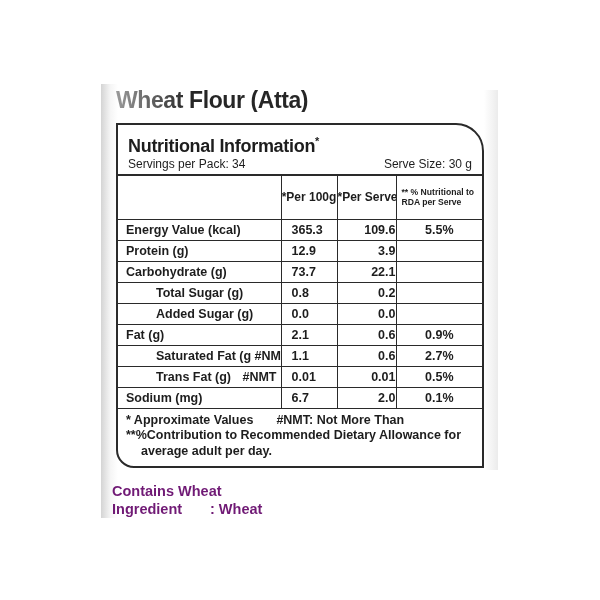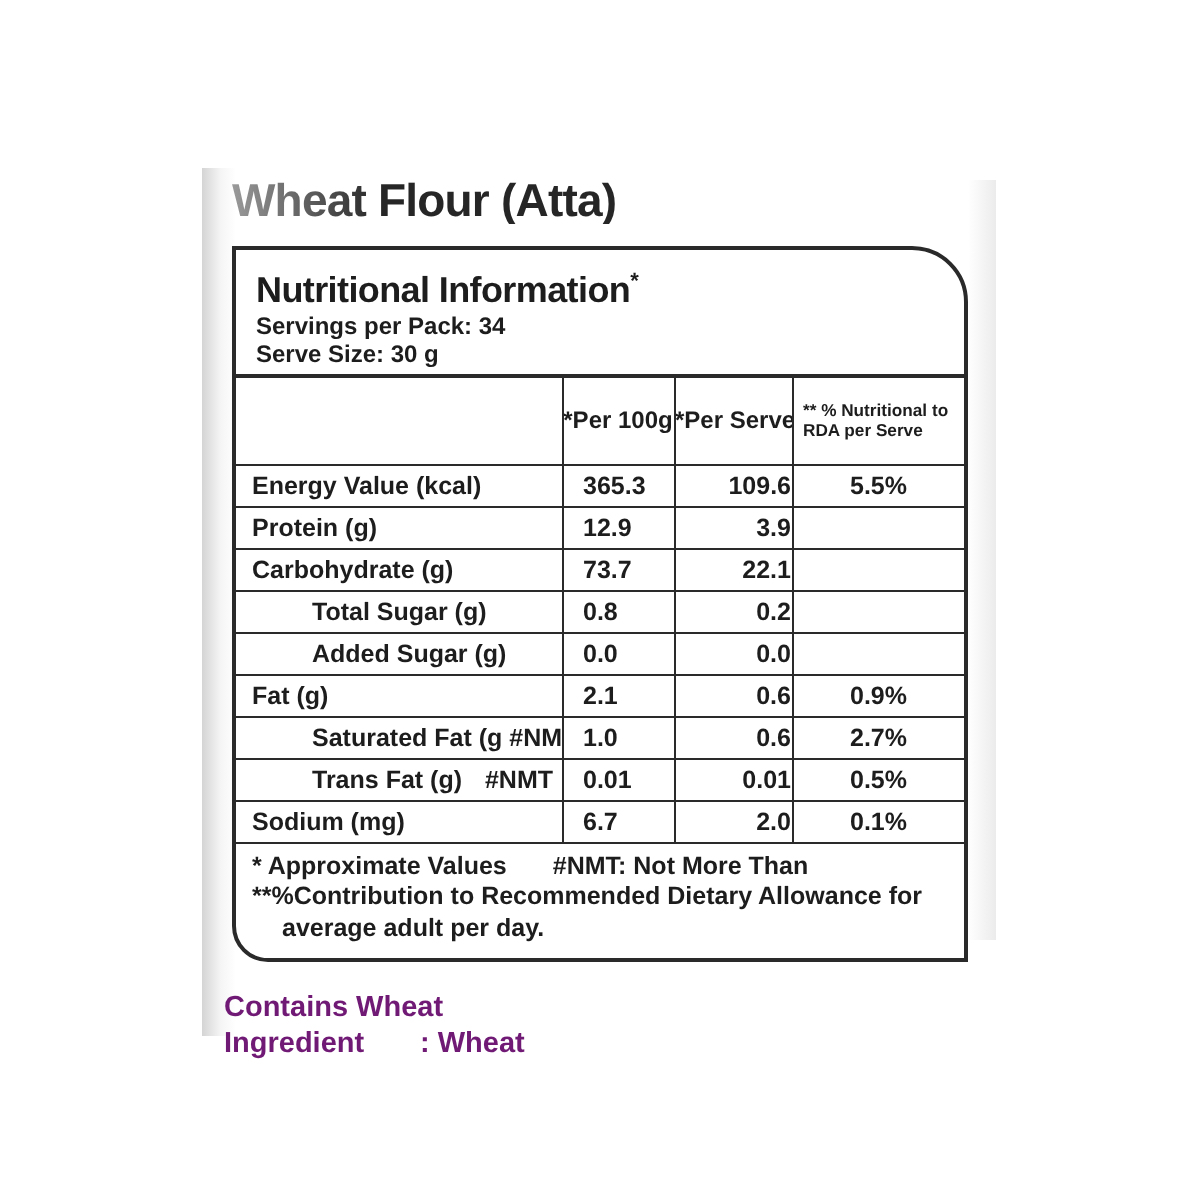--- a/index.html
+++ b/index.html
@@ -49,23 +49,22 @@
     width:368px;
   }
   .box-heading{
     font-size:18px;font-weight:700;letter-spacing:-0.3px;
     padding:6px 10px 0 10px;line-height:20px;
   }
   .box-heading sup{font-size:11px;}
   .servings-row{
     display:flex;justify-content:space-between;align-items:baseline;
     padding:1px 10px 3px 10px;
-    font-size:12px;font-weight:700;
+    font-size:12px;font-weight:400;
     border-bottom:2px solid var(--border);
-    flex-direction:column;
   }
   table.nutri-table{
     width:100%;
     border-collapse:collapse;
     table-layout:fixed;
   }
   .nutri-table col.c1{width:163px;}
   .nutri-table col.c2{width:56px;}
   .nutri-table col.c3{width:59px;}
   .nutri-table col.c4{width:86px;}
@@ -168,21 +167,21 @@
             <td class="c-rda"></td>
           </tr>
           <tr>
             <td class="c-label">Fat (g)</td>
             <td class="c-p100">2.1</td>
             <td class="c-serve">0.6</td>
             <td class="c-rda">0.9%</td>
           </tr>
           <tr>
             <td class="c-label indent">Saturated Fat (g #NMT)</td>
-            <td class="c-p100">1.0</td>
+            <td class="c-p100">1.1</td>
             <td class="c-serve">0.6</td>
             <td class="c-rda">2.7%</td>
           </tr>
           <tr>
             <td class="c-label indent has-suffix"><span class="suffix">#NMT</span>Trans Fat (g)</td>
             <td class="c-p100">0.01</td>
             <td class="c-serve">0.01</td>
             <td class="c-rda">0.5%</td>
           </tr>
           <tr>

